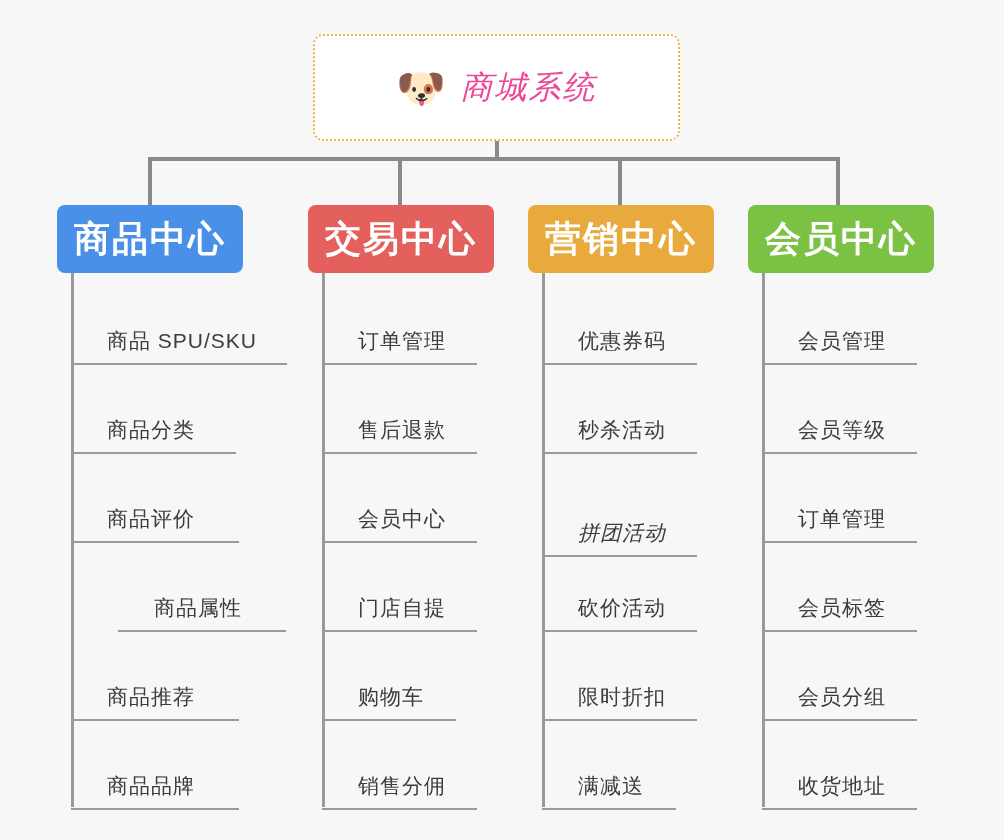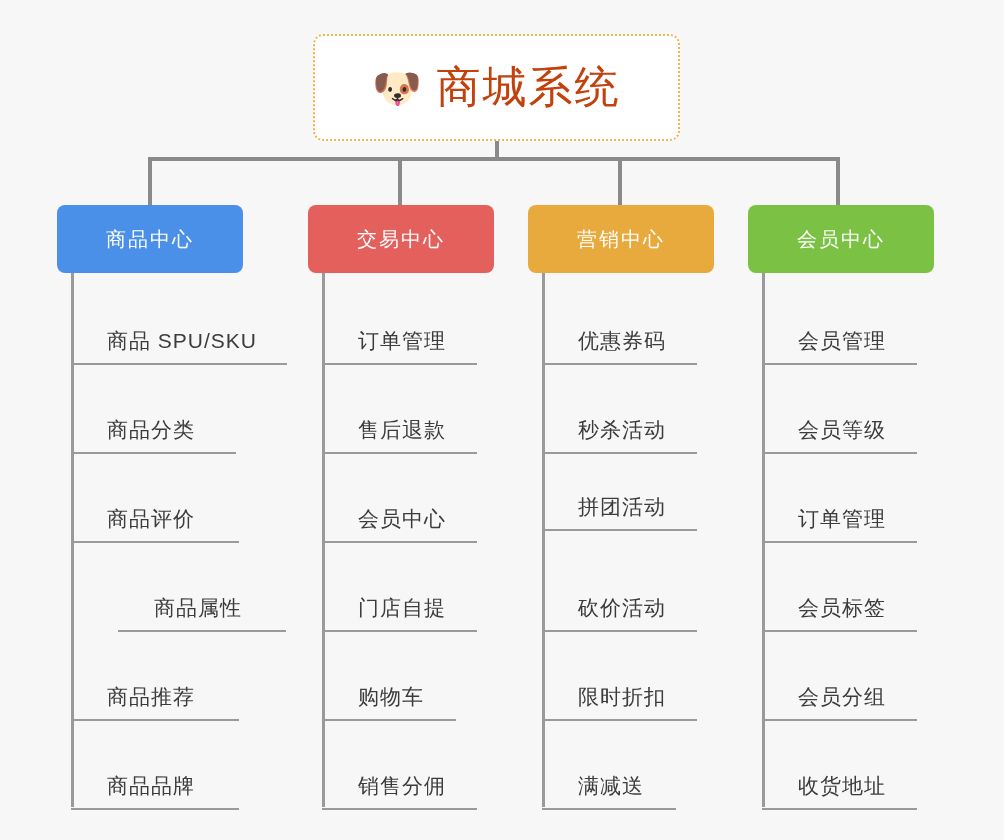--- a/index.html
+++ b/index.html
@@ -19,47 +19,49 @@
     background: #ffffff;
     border: 2px dotted #f0b44a;
     border-radius: 10px;
     display: flex;
     align-items: center;
     justify-content: center;
     gap: 14px;
   }
   #root-emoji { font-size: 40px; line-height: 1; filter: saturate(1.05); }
   #root-title {
-    font-size: 44px;
-    color: #c2410c;
+    font-size: 32px;
+    color: #ec4899;
     letter-spacing: 2px;
     white-space: nowrap;
+    font-style: italic;
   }
 
   
   .conn { position: absolute; background: #8a8a8a; }
   #conn-stem   { left: 495px; top: 141px; width: 4px; height: 19px; }
   #conn-bar    { left: 150px; top: 157px; width: 690px; height: 4px; }
   .conn-drop   { top: 157px; width: 4px; height: 50px; }
 
   
   .cat-box {
     position: absolute;
     top: 205px;
     height: 68px;
     border-radius: 8px;
     display: flex;
     align-items: center;
     justify-content: center;
   }
   .cat-label {
     color: #ffffff;
-    font-size: 20px;
+    font-size: 36px;
     letter-spacing: 2px;
     white-space: nowrap;
+    font-weight: bold;
   }
 
   
   .branch { position: absolute; top: 273px; }
   .trunk {
     position: absolute;
     left: 0; top: 0;
     width: 3px;
     background: #9a9a9a;
   }
@@ -170,21 +172,21 @@
       <div class="branch" style="left: 542px;">
         <div class="trunk" style="height: 534px;"></div>
         <div class="leaf" style="top: 0px; width: 155px;">
           <span class="leaf-label">优惠券码</span>
           <div class="leaf-rule" style="width: 155px;"></div>
         </div>
         <div class="leaf" style="top: 89px; width: 155px;">
           <span class="leaf-label">秒杀活动</span>
           <div class="leaf-rule" style="width: 155px;"></div>
         </div>
-        <div class="leaf" style="top: 166px; width: 155px;">
+        <div class="leaf" style="top: 192px; width: 155px; font-style: italic;">
           <span class="leaf-label">拼团活动</span>
           <div class="leaf-rule" style="width: 155px;"></div>
         </div>
         <div class="leaf" style="top: 267px; width: 155px;">
           <span class="leaf-label">砍价活动</span>
           <div class="leaf-rule" style="width: 155px;"></div>
         </div>
         <div class="leaf" style="top: 356px; width: 155px;">
           <span class="leaf-label">限时折扣</span>
           <div class="leaf-rule" style="width: 155px;"></div>

